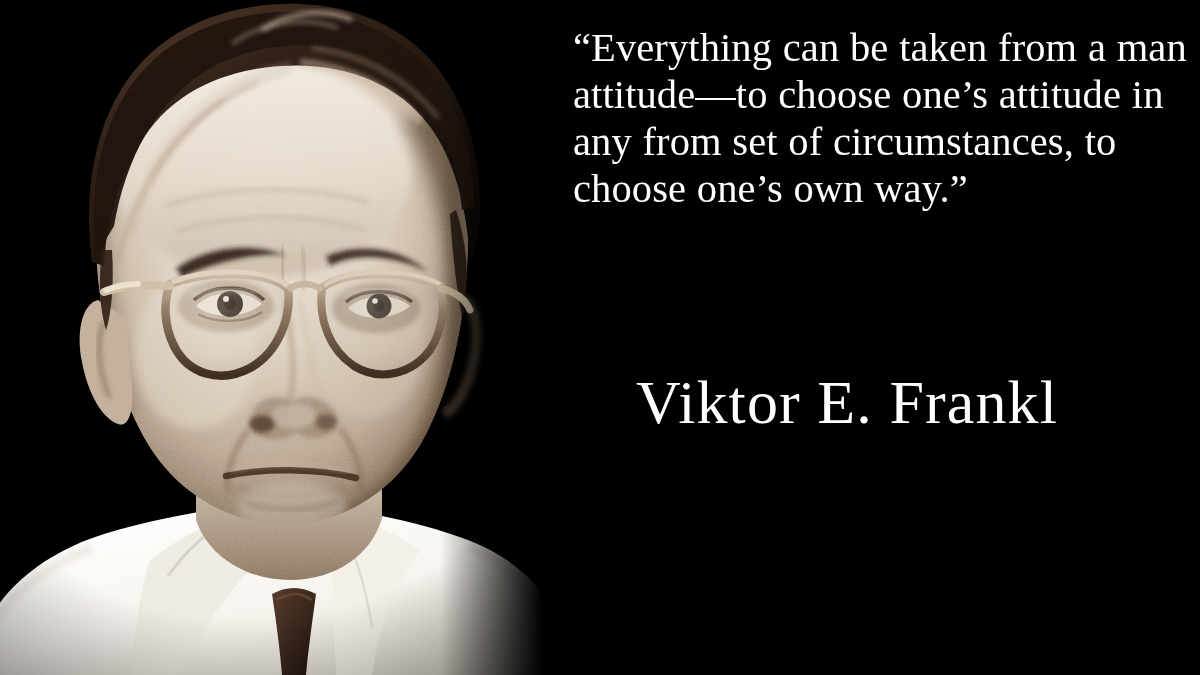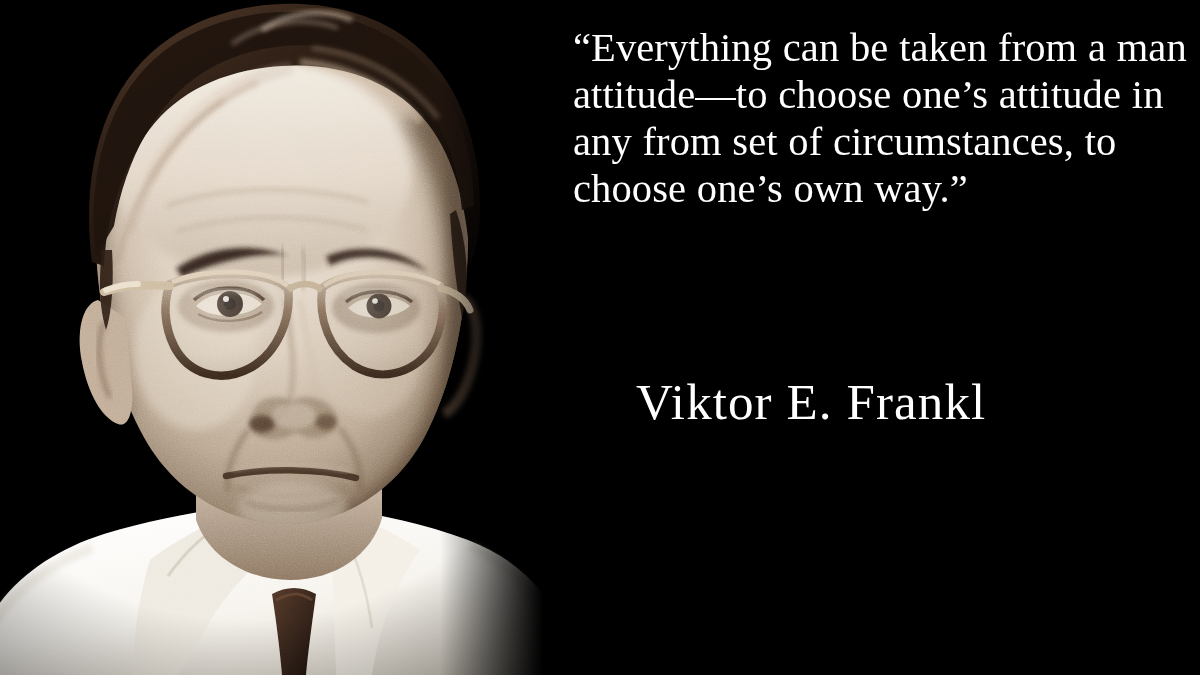--- a/index.html
+++ b/index.html
@@ -86,21 +86,21 @@
   }
   #quote .qline {
     display: block;
     white-space: nowrap;
   }
   #attribution {
     position: absolute;
     left: 84px;
     top: 367px;
     color: #ffffff;
-    font-size: 51px;
+    font-size: 62px;
     line-height: 70px;
     letter-spacing: 1.1px;
     white-space: nowrap;
   }
 </style>
 </head>
 <body>
 
 <div id="poster">
 

